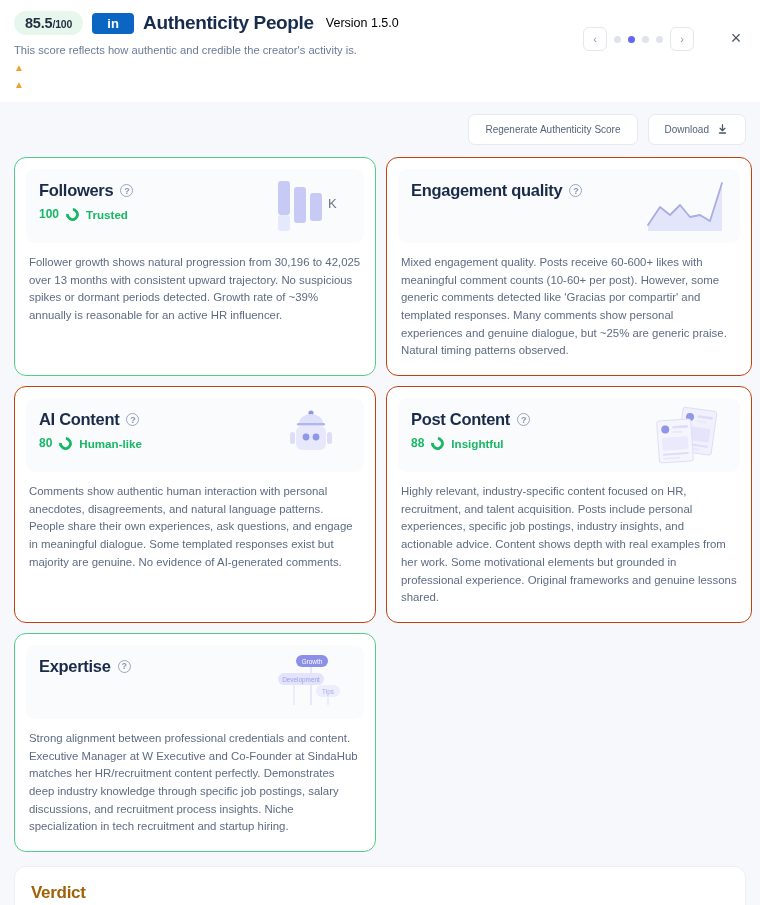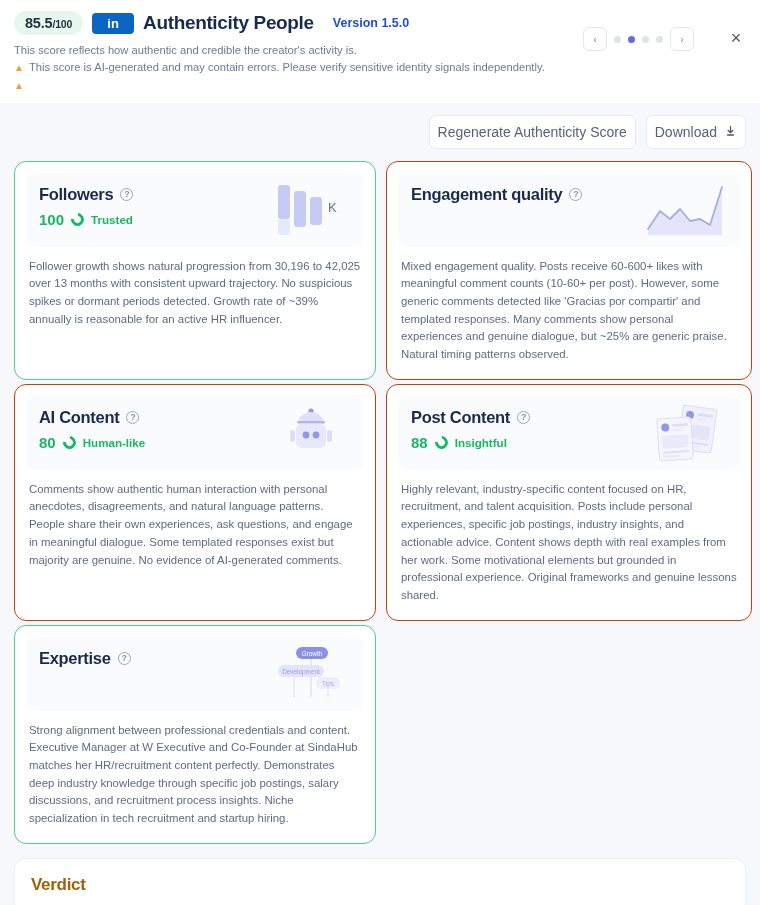--- a/index.html
+++ b/index.html
@@ -43,23 +43,23 @@
     line-height: 1;
   }
   .title {
     font-size: 19px;
     font-weight: 700;
     color: #172b4d;
     letter-spacing: -0.35px;
   }
   .version {
     font-size: 12.5px;
-    color: #1d4ed8;
-    font-weight: 700;
-    margin-left: 10px;
+    color: #000000;
+    font-weight: 400;
+    margin-left: 3px;
   }
   .subtitle {
     font-size: 11.2px;
     color: #6b7b96;
     margin-top: 5px;
     line-height: 1.35;
   }
   .warn-row {
     display: flex;
     align-items: flex-start;
@@ -103,32 +103,32 @@
     padding: 12px 14px 0 14px;
   }
   .action-row {
     display: flex; justify-content: flex-end; gap: 10px;
     margin-bottom: 12px;
   }
   .btn {
     background: #fff;
     border: 1px solid #e6e9f0;
     border-radius: 7px;
-    padding: 8px 8px;
-    font-size: 14px;
+    padding: 8px 16px;
+    font-size: 10px;
     color: #55637a;
     cursor: pointer;
     display: flex; align-items: center; gap: 7px;
     white-space: nowrap;
   }
 
   .grid {
     display: grid;
     grid-template-columns: 362px 366px;
-    gap: 4px 10px;
+    gap: 10px 10px;
     align-content: start;
   }
 
   .card {
     background: #ffffff;
     border: 1px solid #c2410c;
     border-radius: 12px;
     padding: 11px;
     overflow: hidden;
   }
@@ -156,21 +156,21 @@
     font-size: 9px;
     display: flex; align-items: center; justify-content: center;
     font-weight: 700;
     cursor: pointer;
     flex: none;
   }
   .metric-row {
     display: flex; align-items: center; gap: 7px;
     margin-top: 7px;
   }
-  .metric-val { font-size: 15px; font-weight: 600; }
+  .metric-val { font-size: 12px; font-weight: 600; }
   .metric-label { font-size: 11.6px; font-weight: 600; }
   .ring {
     width: 13px; height: 13px;
     border-radius: 50%;
     border: 3px solid currentColor;
     border-top-color: transparent;
     transform: rotate(-40deg);
     flex: none;
   }
   .g-green { color: #17b864; }
@@ -213,21 +213,20 @@
     </div>
     <div class="li-icon">in</div>
     <div class="title">Authenticity People</div>
     <div class="version">Version 1.5.0</div>
   </div>
 
   <div class="subtitle">This score reflects how authentic and credible the creator's activity is.</div>
 
   <div class="warn-row">
     <span class="warn-icon">▲</span>
-    <span>This score is AI-generated and may contain errors. Please verify sensitive identity signals independently.</span>
   </div>
   <div class="warn-row">
     <span class="warn-icon">▲</span>
   </div>
 
   <div class="pager">
     <div class="pg-btn">‹</div>
     <div class="dots">
       <span class="dot" style="background: rgb(223, 227, 236);"></span>
       <span class="dot active" style="background: rgb(99, 102, 241);"></span>

